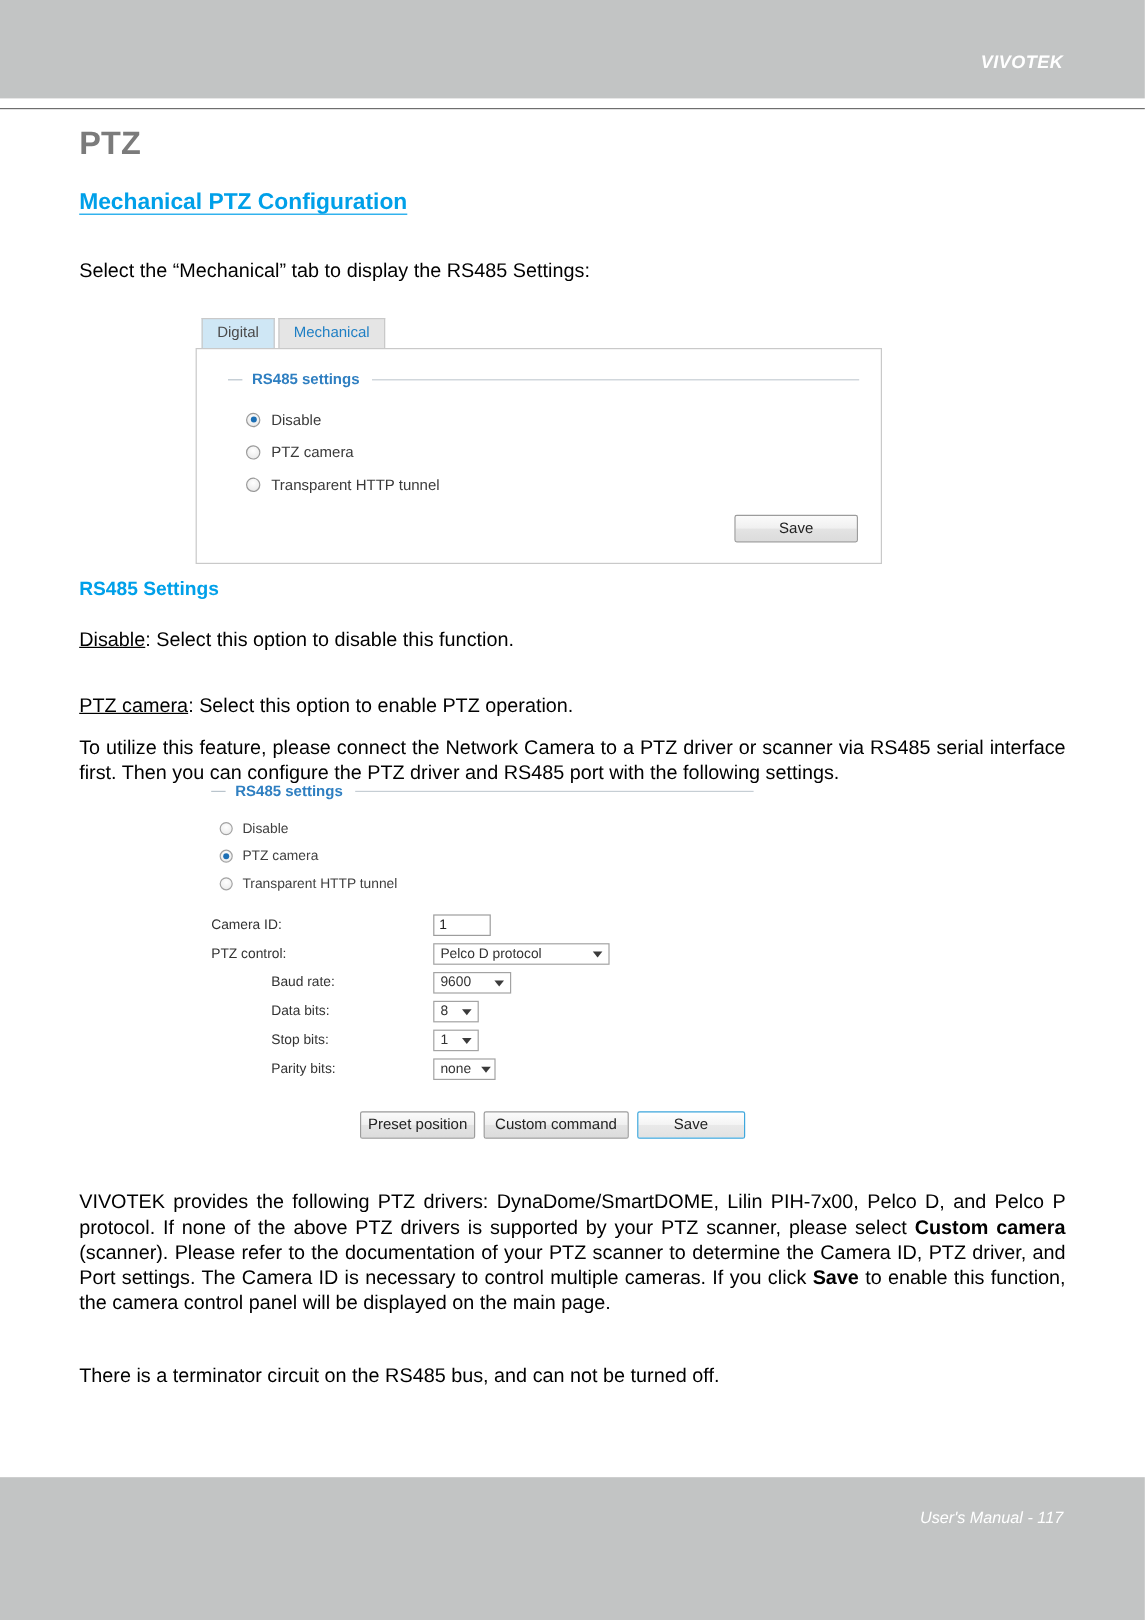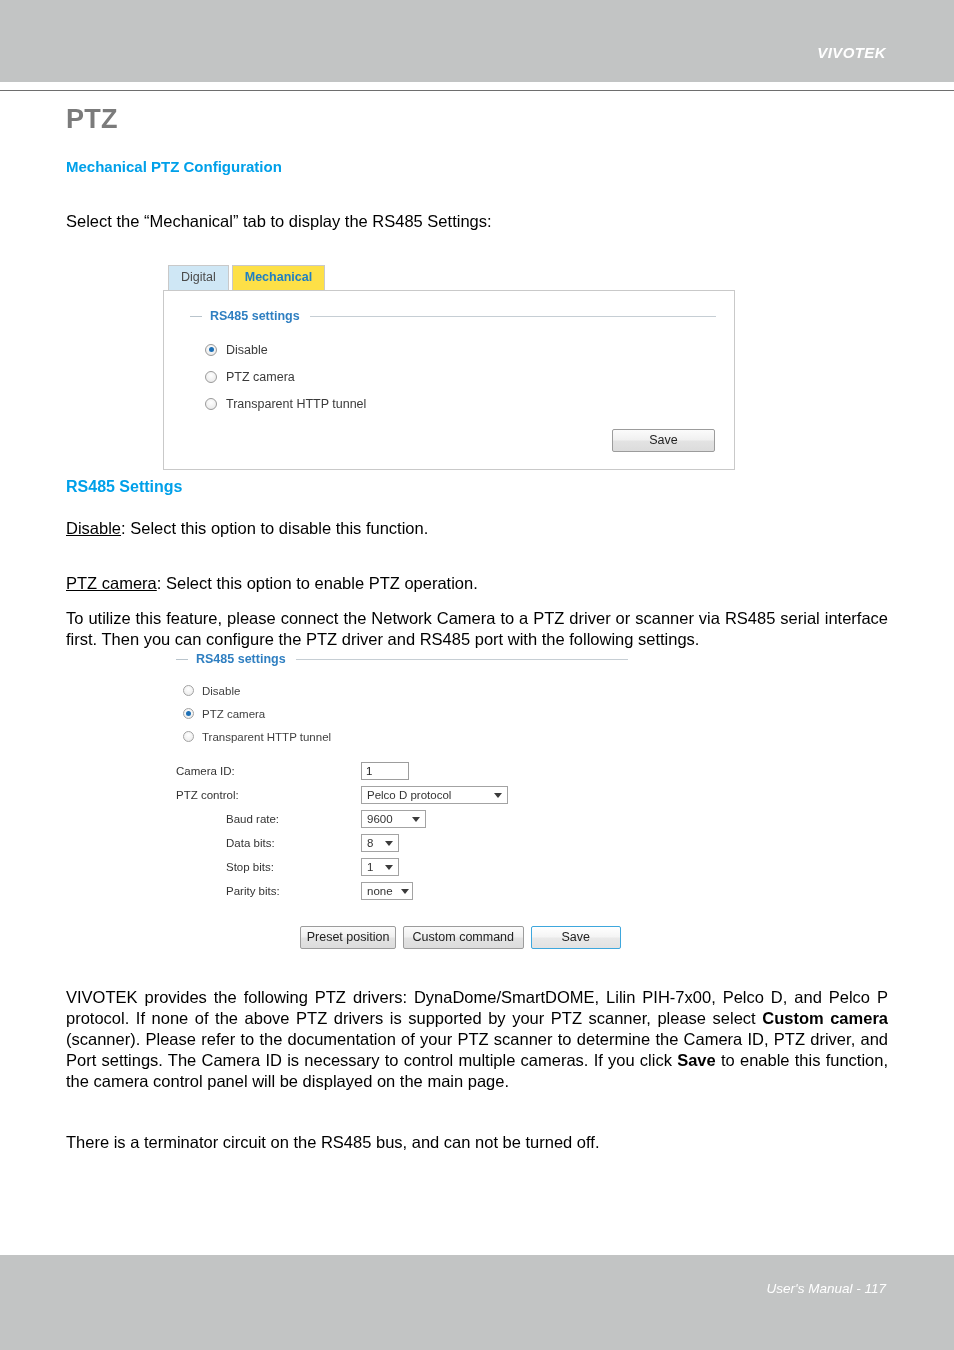--- a/index.html
+++ b/index.html
@@ -56,24 +56,25 @@
 
   h1.page-title {
     font-size: 27px;
     font-weight: bold;
     color: #7b7b7b;
     margin: 0 0 23px 0;
     letter-spacing: 0.2px;
   }
 
   h2.section-link {
-    font-size: 15px;
+    font-size: 19px;
     font-weight: bold;
     color: #00a0e9;
     margin: 0 0 36px 0;
+    text-decoration: underline;
     text-underline-offset: 4px;
     display: inline-block;
   }
 
   h3.sub-heading {
     font-size: 16px;
     font-weight: bold;
     color: #00a0e9;
     margin: 0 0 22px 0;
   }
@@ -114,23 +115,22 @@
     line-height: 15px;
     height: 16px;
     box-sizing: content-box;
   }
   .tab-inactive {
     background: #cfe7f5;
     color: #4a4a4a;
     margin-right: 3px;
   }
   .tab-active {
-    background: #fde047;
+    background: #e5e5e5;
     color: #1f7fc4;
-    font-weight: bold;
   }
   .panel {
     border: 1px solid #c9c9c9;
     background: #ffffff;
     box-sizing: border-box;
     position: relative;
   }
   .panel1 { height: 180px; }
 
   .fieldset-head {
@@ -328,21 +328,21 @@
   .btn-preset { width: 102px; }
   .btn-custom { width: 128px; }
   .btn-save2 { width: 96px; }
 
   
   .page-footer {
     position: absolute;
     left: 0;
     bottom: 0;
     width: 954px;
-    height: 95px;
+    height: 119px;
     background: #c2c4c4;
   }
   .footer-text {
     position: absolute;
     right: 68px;
     top: 26px;
     font-size: 13.5px;
     font-style: italic;
     color: #ffffff;
   }

